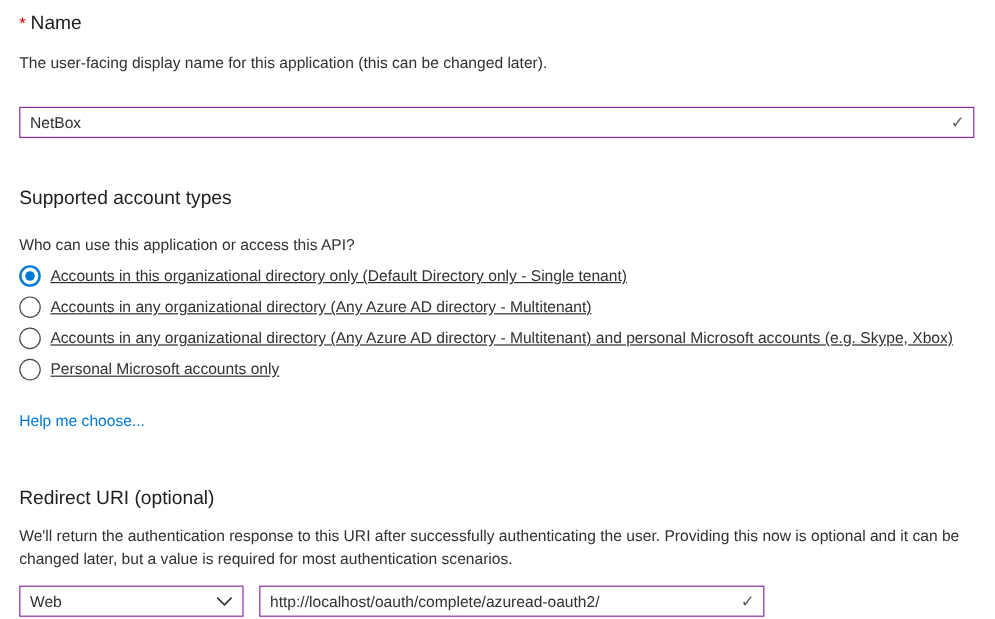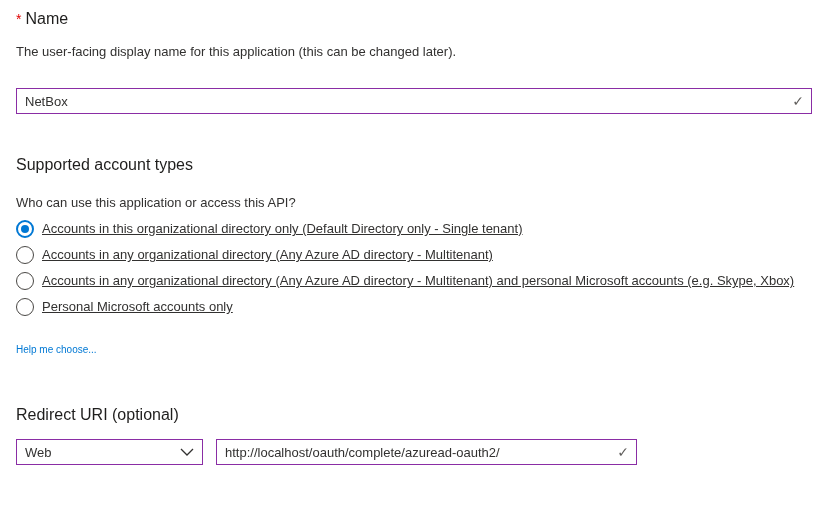--- a/index.html
+++ b/index.html
@@ -59,21 +59,21 @@
   .radio-row.selected .radio-circle{
     border:2px solid var(--accent_blue);
   }
   .radio-row.selected .radio-circle::after{
     content:"";width:8px;height:8px;border-radius:50%;
     background:var(--accent_blue);
   }
   .radio-label{font-size:13px;line-height:18px;margin-left:8px;}
   .help-link{
     display:inline-block;margin-top:21px;
-    font-size:10px;line-height:18px;color:var(--link_blue);
+    font-size:13px;line-height:18px;color:var(--link_blue);
     text-decoration:none;cursor:pointer;
   }
   .redirect-title{margin-top:45px;}
   .redirect-desc{margin-top:10px;max-width:797px;}
   .controls-row{
     margin-top:13px;display:flex;gap:13px;align-items:center;
   }
   .dropdown{
     position:relative;width:187px;height:26px;
     border:1px solid var(--dirty_purple);background:#fff;
@@ -123,20 +123,21 @@
       <span class="radio-circle"></span>
       <span class="radio-label">Personal Microsoft accounts only</span>
     </div>
   </div>
 
   <a class="help-link">Help me choose...</a>
 
   
   <div class="section-title redirect-title">Redirect URI (optional)</div>
 
+  <div class="desc redirect-desc">We'll return the authentication response to this URI after successfully authenticating the user. Providing this now is optional and it can be changed later, but a value is required for most authentication scenarios.</div>
 
   <div class="controls-row">
     <div class="dropdown">
       <span class="dropdown-value">Web</span>
       <span class="chev">
         <svg width="14" height="8" viewBox="0 0 14 8">
           <polyline points="1,1 7,7 13,1" fill="none" stroke="#323130" stroke-width="1.3"></polyline>
         </svg>
       </span>
     </div>

